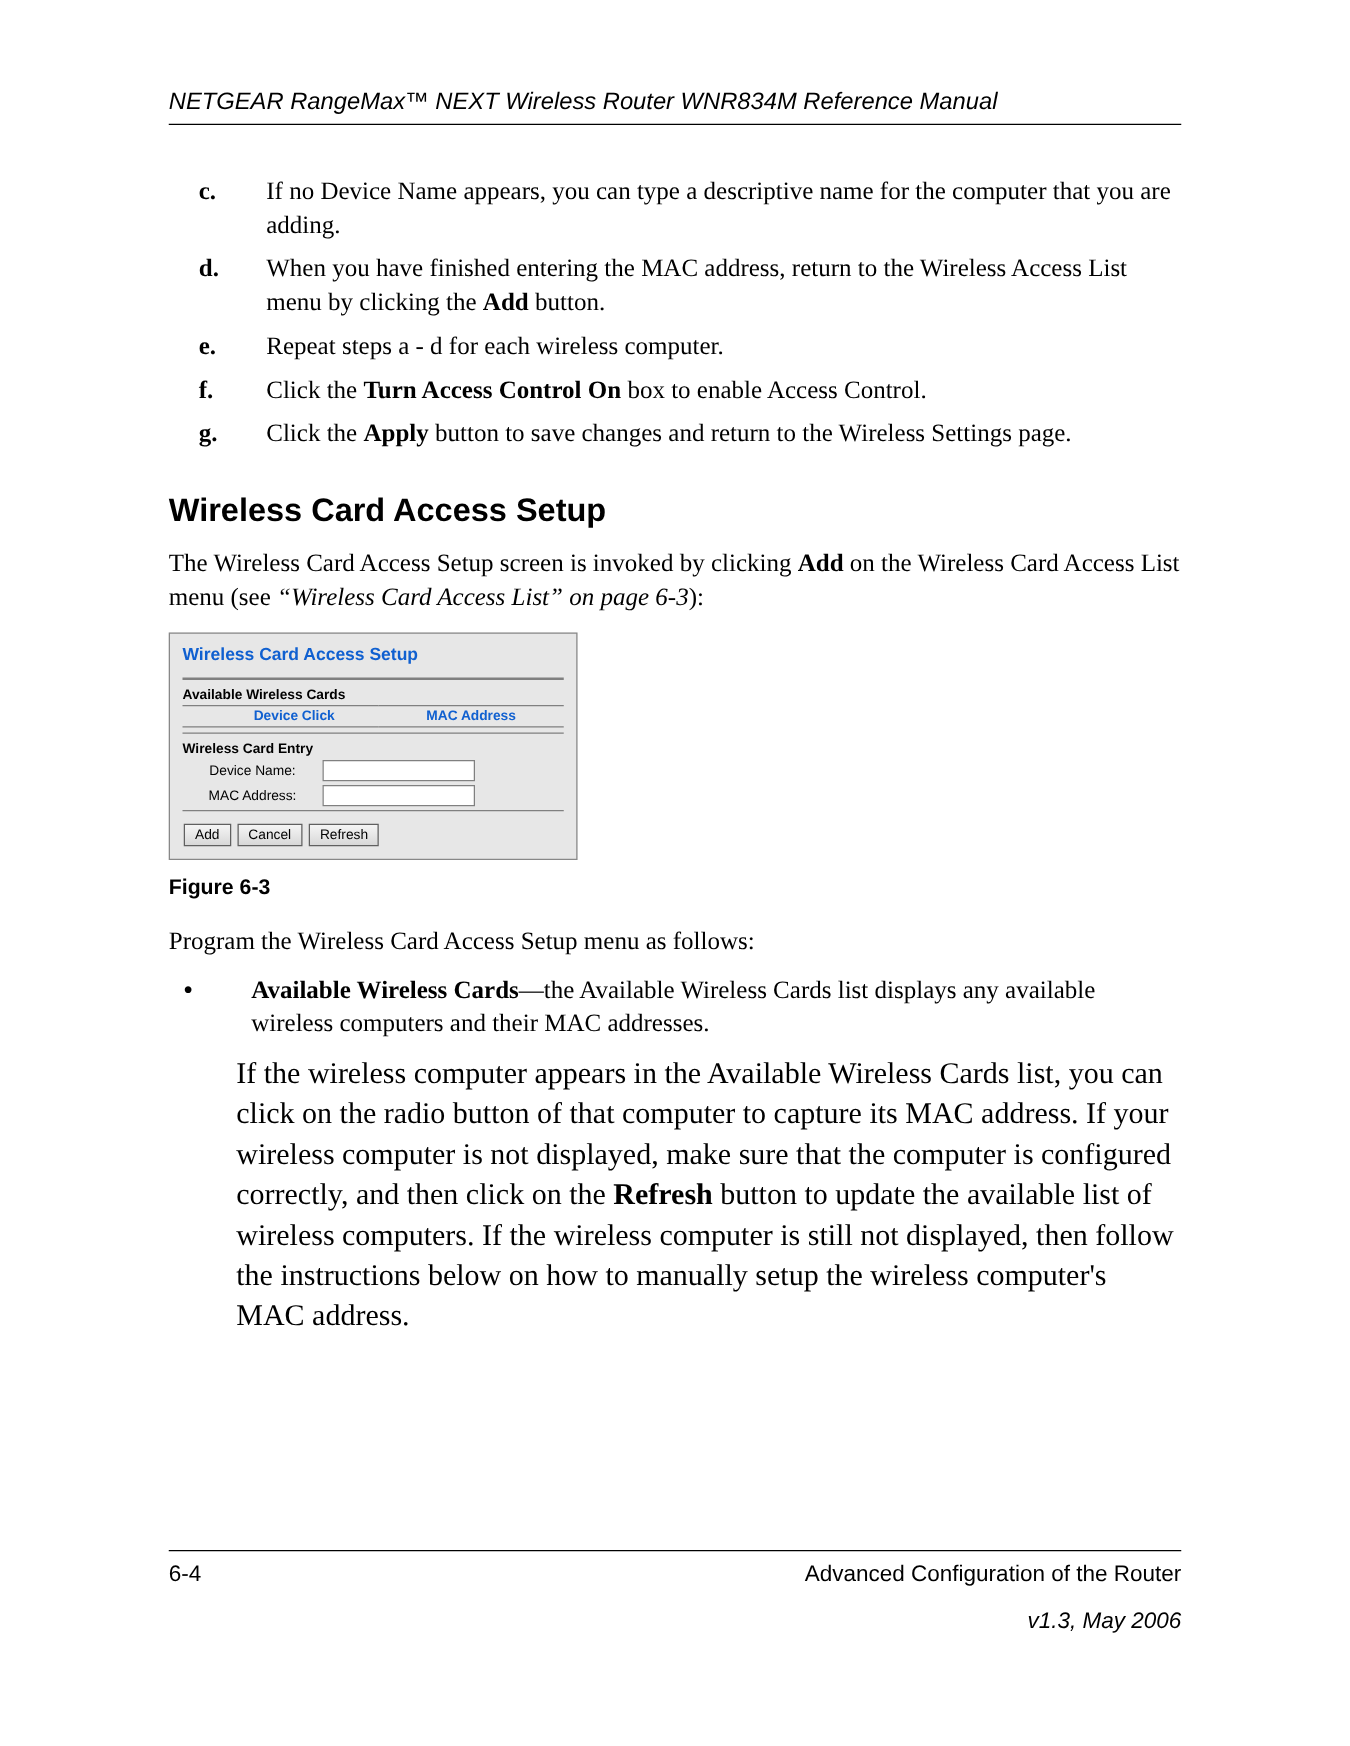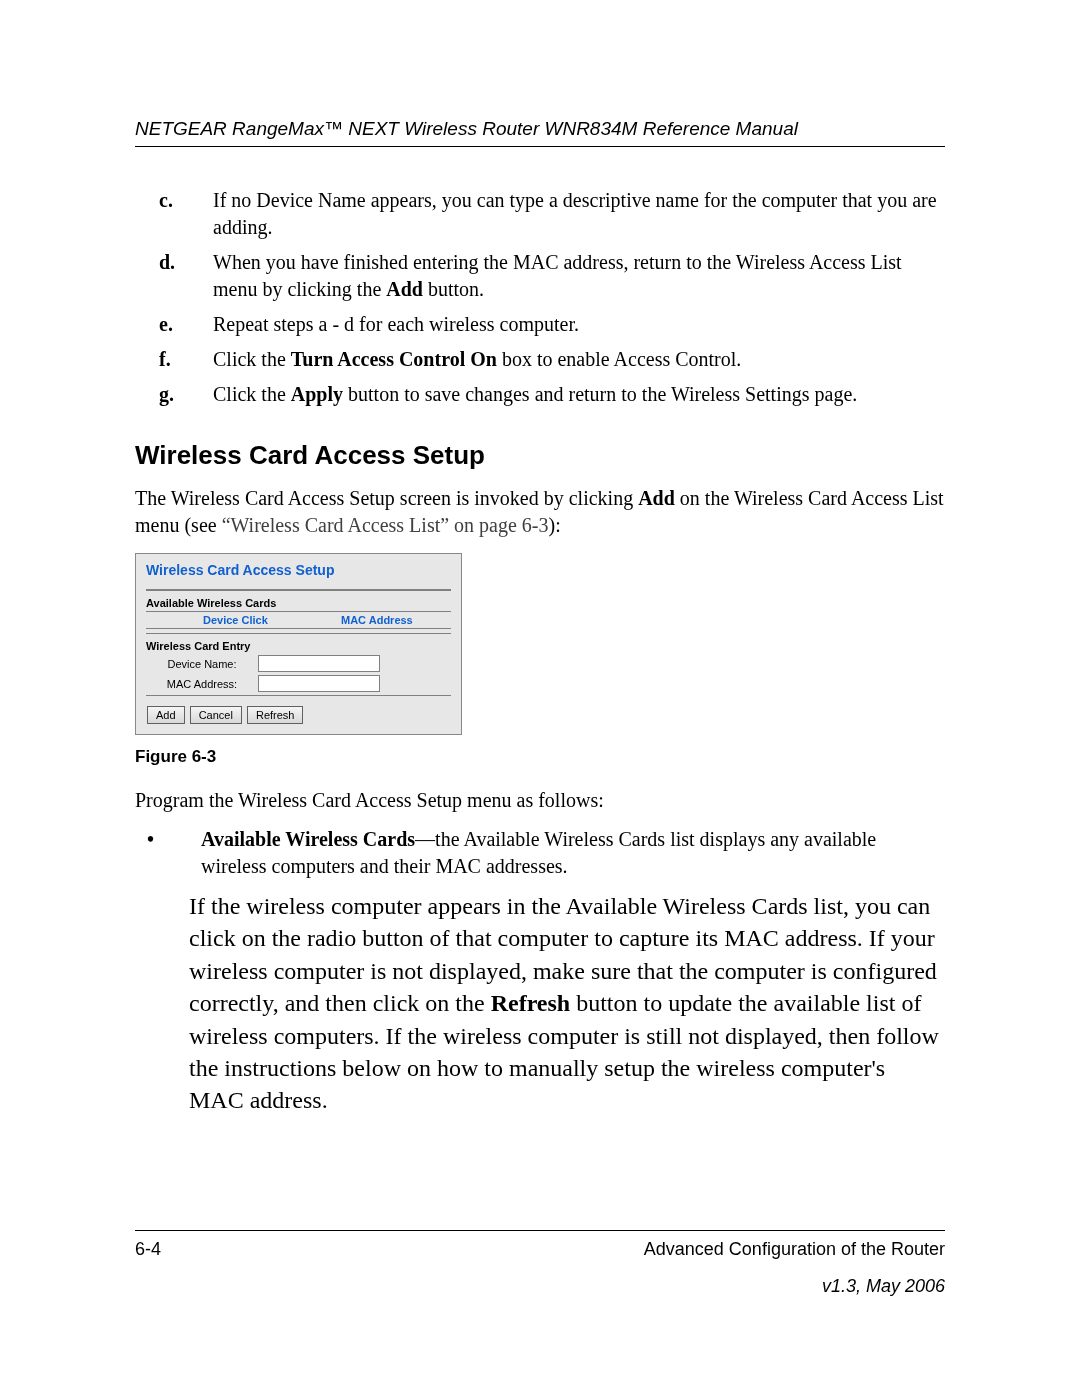--- a/index.html
+++ b/index.html
@@ -6,21 +6,21 @@
     margin: 0;
     padding: 0;
     background: #ffffff;
     font-family: "Times New Roman", Times, serif;
     color: #000;
     width: 1080px;
     height: 1397px;
     position: relative;
   }
   .page {
-    padding: 118px 135px 0 135px;
+    padding: 71px 135px 0 135px;
   }
   .running-header {
     font-style: italic;
     font-size: 19px;
     font-family: Arial, Helvetica, sans-serif;
     padding-bottom: 6px;
     border-bottom: 1.5px solid #000;
     margin-bottom: 40px;
   }
   .steps {
@@ -49,21 +49,22 @@
     font-size: 26px;
     margin-top: 32px;
     margin-bottom: 14px;
   }
   .para {
     font-size: 20px;
     line-height: 1.35;
     margin-bottom: 12px;
   }
   .link {
-    color: #404040;
+    color: #000000;
+    font-style: italic;
   }
 
   
   .figure-wrap {
     margin-top: 14px;
     margin-bottom: 6px;
   }
   .figure {
     width: 305px;
     border: 1px solid #888;
@@ -162,21 +163,21 @@
     margin-left: 54px;
     font-size: 24px;
     line-height: 1.35;
     font-family: Liberation Serif, serif;
   }
 
   .footer {
     position: absolute;
     left: 135px;
     right: 135px;
-    bottom: 100px;
+    bottom: 90px;
     font-size: 18px;
   }
   .footer-line {
     border-top: 1.5px solid #000;
     padding-top: 8px;
     display: flex;
     justify-content: space-between;
     font-family: Arial, Helvetica, sans-serif;
   }
   .footer-version {

